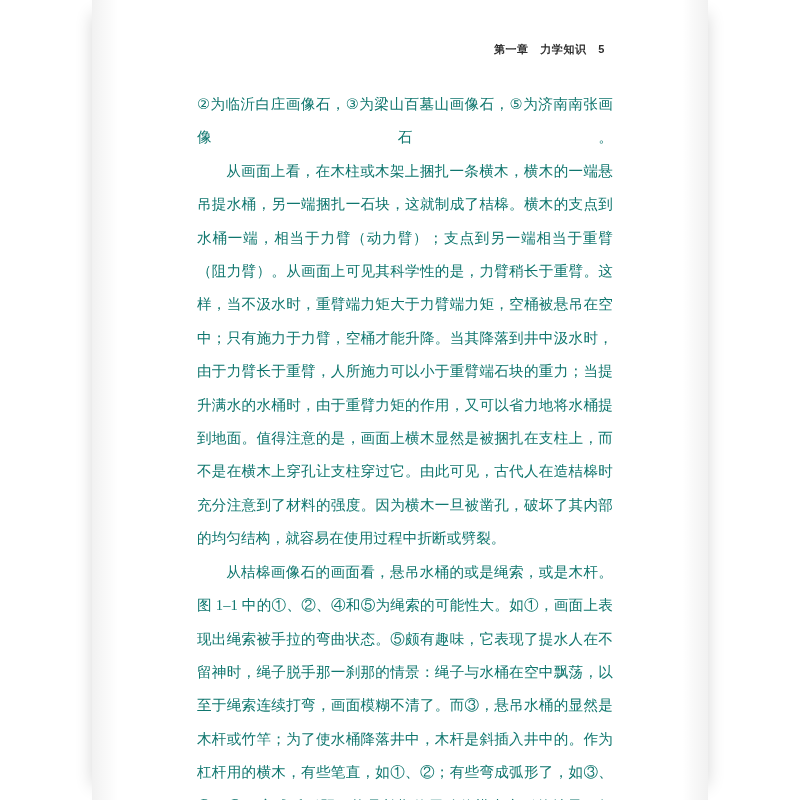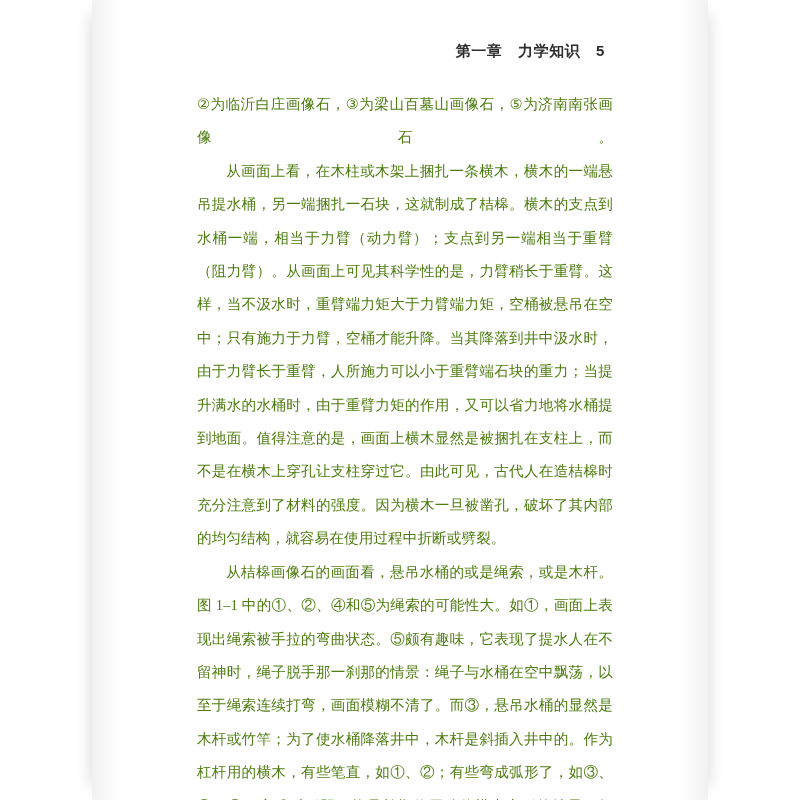--- a/index.html
+++ b/index.html
@@ -47,21 +47,21 @@
   }
 
   
   #running-head {
     position: absolute;
     left: 0;
     right: 0;
     top: 42px;
     text-align: right;
     padding-right: 103px;
-    font-size: 15px;
+    font-size: 11px;
     color: #2e2e2e;
     letter-spacing: 0.6px;
     white-space: pre;
     font-weight: 600;
   }
 
   
   #text-column {
     position: absolute;
     left: 105px;
@@ -72,21 +72,21 @@
 
   .para {
     margin: 0;
     font-size: 14.6px;
     line-height: 33.4px;
     text-align: justify;
     text-justify: inter-character;
     text-align-last: left;
     letter-spacing: 0.1px;
     word-break: break-all;
-    color: #4d7c0f;
+    color: #0f766e;
   }
   .para.indent {
     text-indent: 2em;
     font-family: Liberation Serif, serif;
   }
   .para.last-justify {
     text-align-last: justify;
   }
 </style>
 </head>

